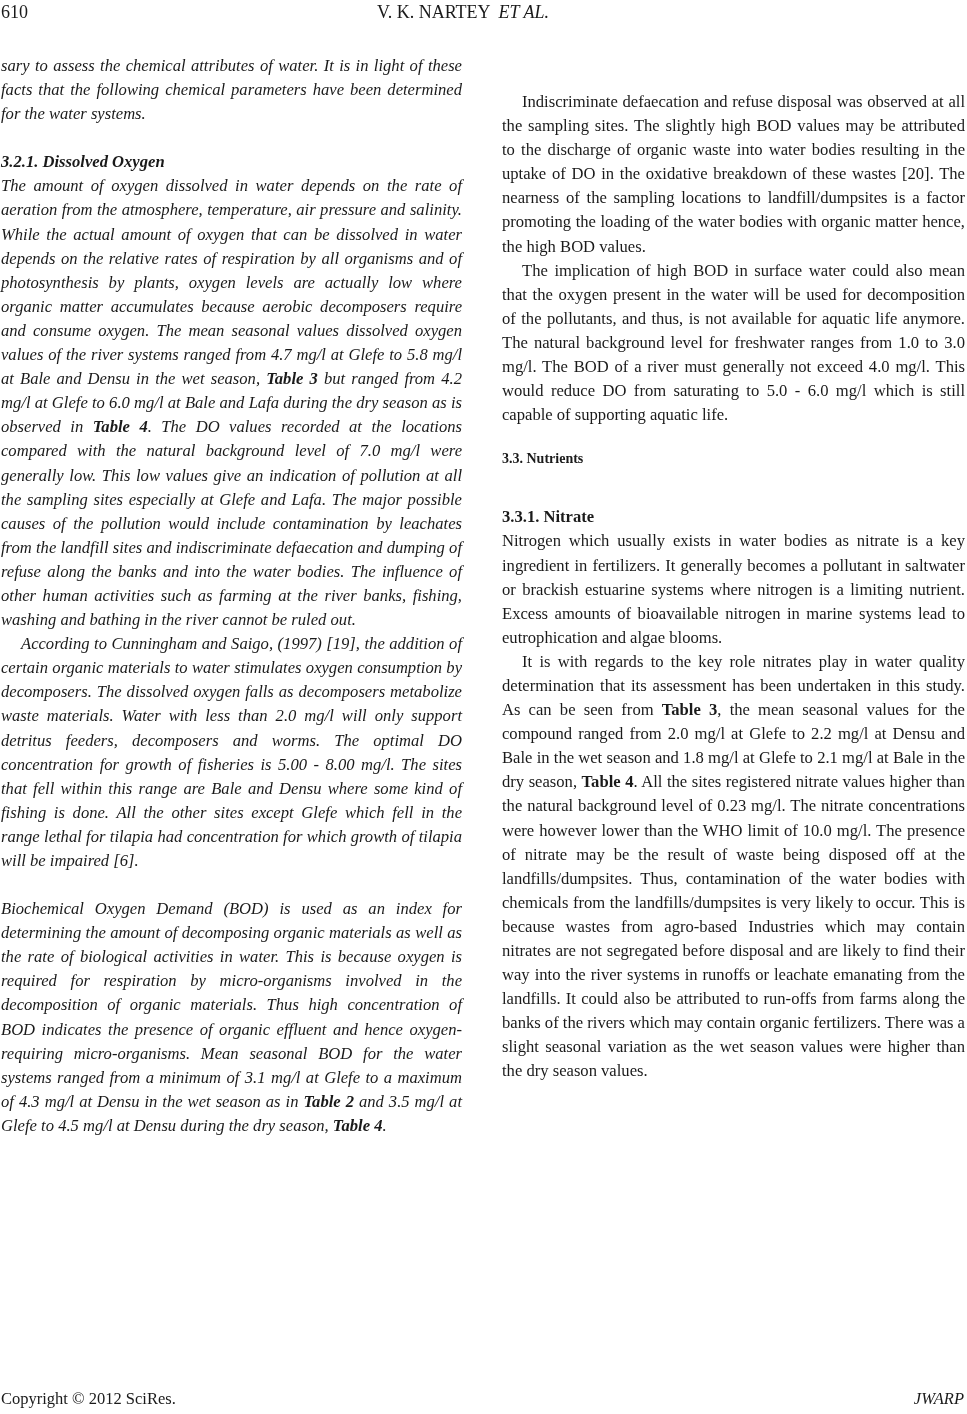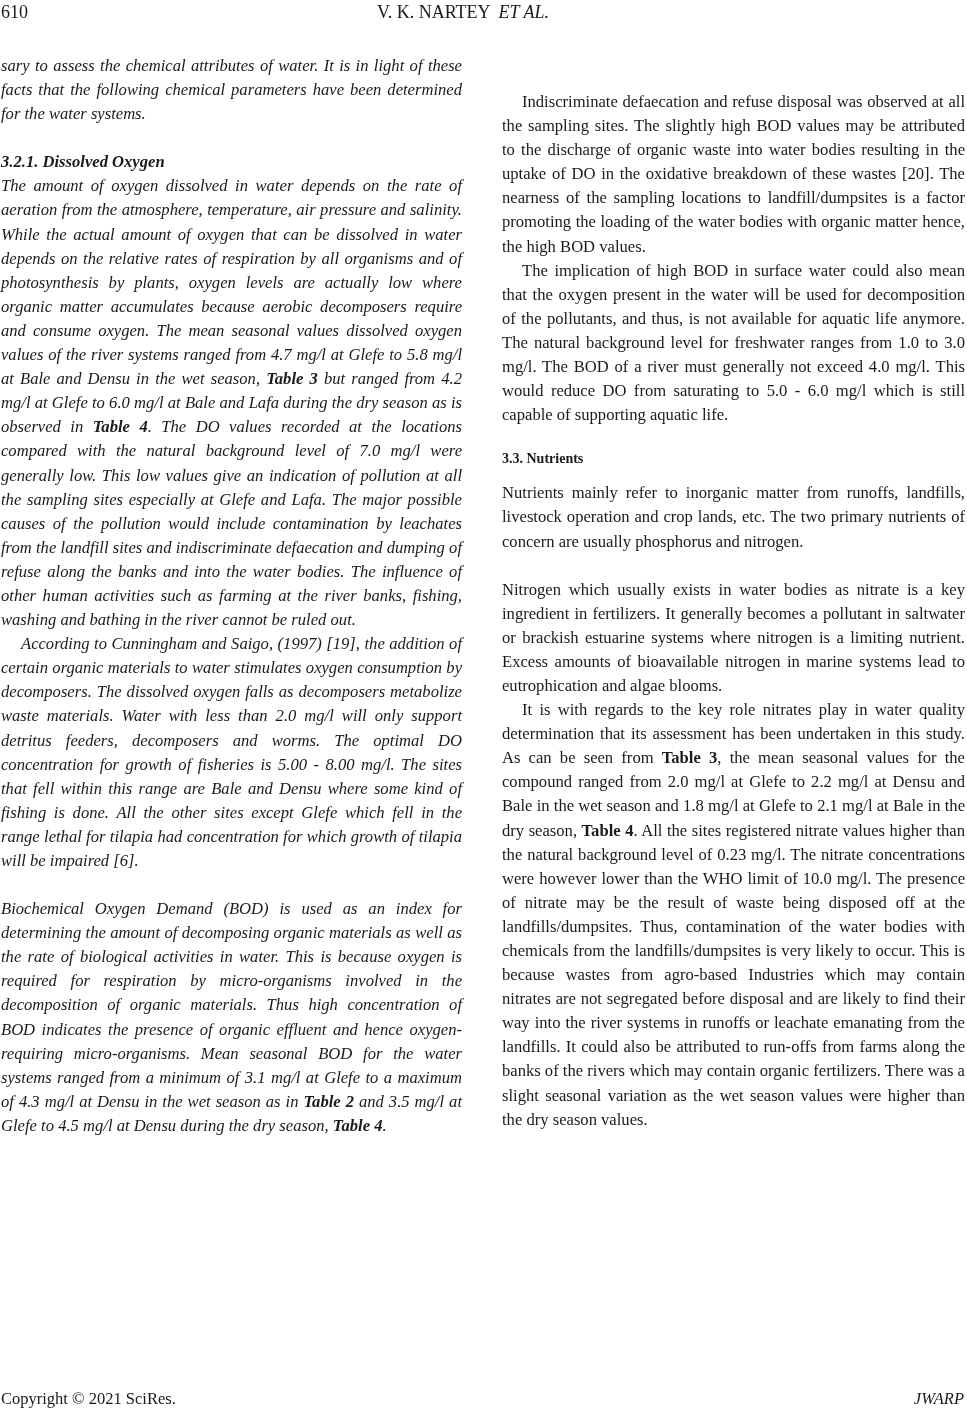--- a/index.html
+++ b/index.html
@@ -43,22 +43,22 @@
   <div class="gap-s"></div>
   <p><span>Biochemical Oxygen Demand (BOD) is used as an index for determining the amount of decomposing organic materials as well as the rate of biological activities in water. This is because oxygen is required for respiration by micro-organisms involved in the decomposition of organic materials. Thus high concentration of BOD indicates the presence of organic effluent and hence oxygen-requiring micro-organisms. Mean seasonal BOD for the water systems ranged from a minimum of 3.1 mg/l at Glefe to a maximum of 4.3 mg/l at Densu in the wet season as in </span><b>Table 2</b><span> and 3.5 mg/l at Glefe to 4.5 mg/l at Densu during the dry season, </span><b>Table 4</b><span>.</span></p>
 </div>
 
 <div class="col right">
   <p class="indent">Indiscriminate defaecation and refuse disposal was observed at all the sampling sites. The slightly high BOD values may be attributed to the discharge of organic waste into water bodies resulting in the uptake of DO in the oxidative breakdown of these wastes [20]. The nearness of the sampling locations to landfill/dumpsites is a factor promoting the loading of the water bodies with organic matter hence, the high BOD values.</p>
   <p class="indent">The implication of high BOD in surface water could also mean that the oxygen present in the water will be used for decomposition of the pollutants, and thus, is not available for aquatic life anymore. The natural background level for freshwater ranges from 1.0 to 3.0 mg/l. The BOD of a river must generally not exceed 4.0 mg/l. This would reduce DO from saturating to 5.0 - 6.0 mg/l which is still capable of supporting aquatic life.</p>
   <div class="gap-l"></div>
   <h3 class="sec">3.3. Nutrients</h3>
   <div class="gap-m" style="height:10px"></div>
-  <p>Nutrients mainly refer to inorganic matter from runoffs, landfills, livestock operation and crop lands, etc. The two primary nutrients of concern are usually phosphorus and nitrogen.</p>
   <div class="gap-s"></div>
+  <h4 class="sub">3.3.1. Nitrate</h4>
   <p>Nitrogen which usually exists in water bodies as nitrate is a key ingredient in fertilizers. It generally becomes a pollutant in saltwater or brackish estuarine systems where nitrogen is a limiting nutrient. Excess amounts of bioavailable nitrogen in marine systems lead to eutrophication and algae blooms.</p>
   <p class="indent"><span>It is with regards to the key role nitrates play in water quality determination that its assessment has been undertaken in this study. As can be seen from </span><b>Table 3</b><span>, the mean seasonal values for the compound ranged from 2.0 mg/l at Glefe to 2.2 mg/l at Densu and Bale in the wet season and 1.8 mg/l at Glefe to 2.1 mg/l at Bale in the dry season, </span><b>Table 4</b><span>. All the sites registered nitrate values higher than the natural background level of 0.23 mg/l. The nitrate concentrations were however lower than the WHO limit of 10.0 mg/l. The presence of nitrate may be the result of waste being disposed off at the landfills/dumpsites. Thus, contamination of the water bodies with chemicals from the landfills/dumpsites is very likely to occur. This is because wastes from agro-based Industries which may contain nitrates are not segregated before disposal and are likely to find their way into the river systems in runoffs or leachate emanating from the landfills. It could also be attributed to run-offs from farms along the banks of the rivers which may contain organic fertilizers. There was a slight seasonal variation as the wet season values were higher than the dry season values.</span></p>
 </div>
 
 <div class="footer">
-  <span class="copy">Copyright © 2021 SciRes.</span>
+  <span class="copy">Copyright © 2012 SciRes.</span>
   <span class="journal">JWARP</span>
 </div>
 
 </body></html>

